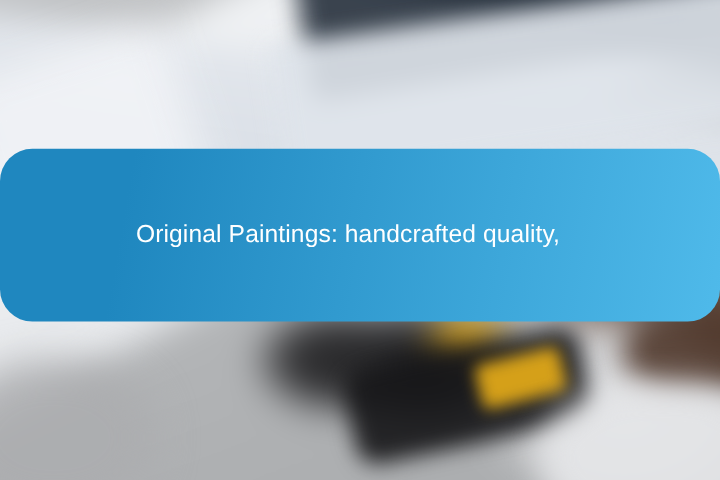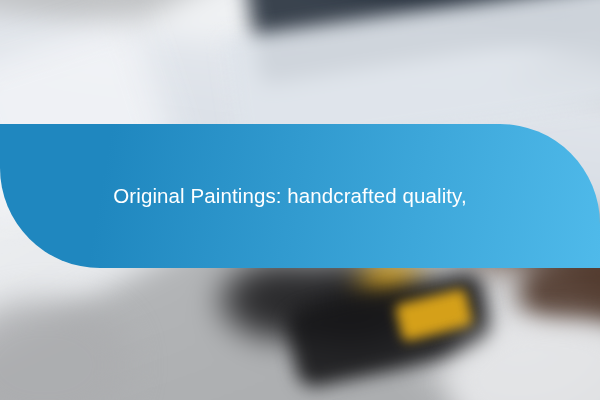--- a/index.html
+++ b/index.html
@@ -123,20 +123,21 @@
     border-top-right-radius: 100px;
     border-bottom-left-radius: 100px;
     border-top-left-radius: 0;
     border-bottom-right-radius: 0;
     box-sizing: border-box;
     display: flex;
     flex-direction: column;
     align-items: center;
     justify-content: center;
     padding: 0 78px 0 58px;
+    border-radius: 27px;
   }
 
   .banner-text {
     color: #ffffff;
     font-family: "Liberation Sans", sans-serif;
     font-size: 20.5px;
     line-height: 38px;
     font-weight: 400;
     text-align: center;
     letter-spacing: 0.1px;

